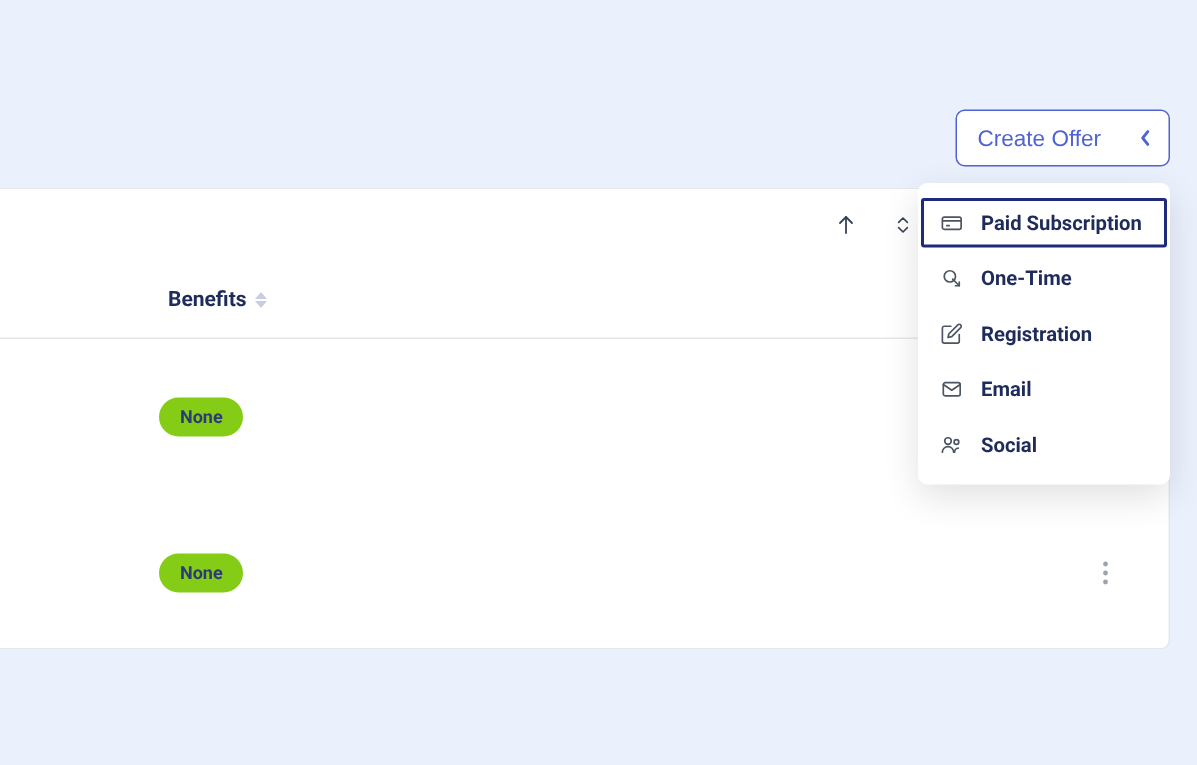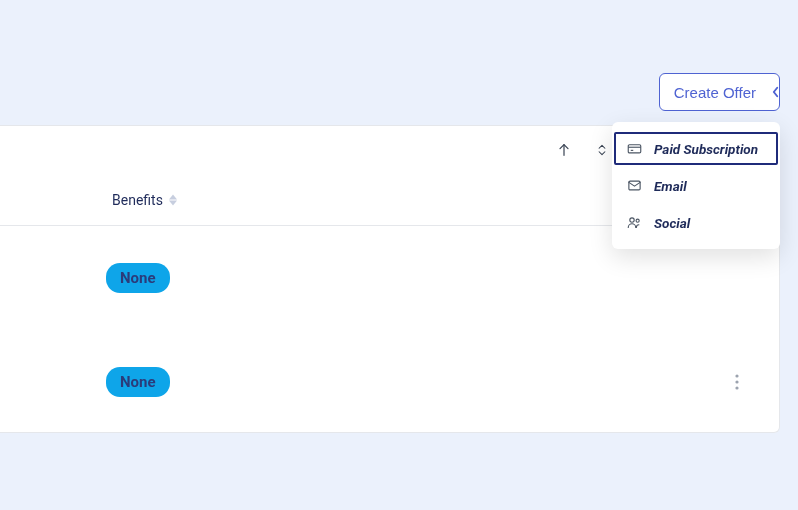--- a/index.html
+++ b/index.html
@@ -44,79 +44,78 @@
   border-bottom: 1px solid #e5e7eb;
   display: flex;
   align-items: center;
   padding-left: 112px;
 }
 .col-header {
   display: flex;
   align-items: center;
   gap: 6px;
   font-size: 14px;
-  font-weight: 400;
+  font-weight: 700;
   color: #1f2b5a;
 }
 .sort-icon {
   display: flex;
   flex-direction: column;
   gap: 0px;
   color: #c7cedf;
 }
 .row {
   height: 104px;
   display: flex;
   align-items: center;
   padding-left: 106px;
   position: relative;
 }
 .badge {
-  background: #0ea5e9;
+  background: #84cc16;
   color: #2b3b7a;
-  font-size: 15px;
+  font-size: 12px;
   font-weight: 700;
   padding: 6px 14px;
   border-radius: 14px;
 }
 .row-actions {
   position: absolute;
   right: 40px;
   top: 50%;
   transform: translateY(-50%);
   color: #9ca3af;
   cursor: pointer;
 }
 .create-btn {
   position: absolute;
   top: 73px;
   right: 18px;
   height: 38px;
   display: flex;
   align-items: center;
-  gap: 16px;
-  padding: 0 0 0 14px;
+  gap: 26px;
+  padding: 0 12px 0 14px;
   border: 1px solid #4f63d2;
   background: #fff;
   color: #4f63d2;
   border-radius: 6px;
   font-size: 15px;
   font-weight: 500;
   cursor: pointer;
 }
 .dropdown {
   position: absolute;
   top: 122px;
   right: 18px;
   width: 168px;
   background: #fff;
   border-radius: 6px;
   box-shadow: 0 8px 24px rgba(0,0,0,0.12);
   padding: 8px 0;
-  font-style: italic;
 }
 .dropdown-item {
   display: flex;
   align-items: center;
   gap: 12px;
   height: 37px;
   padding: 0 14px;
   font-size: 13.5px;
   font-weight: 700;
   color: #1f2b5a;
@@ -205,20 +204,39 @@
           <rect x="2" y="6" width="20" height="13" rx="2"></rect>
           <line x1="2" y1="10" x2="22" y2="10"></line>
           <line x1="6" y1="15" x2="10" y2="15"></line>
         </svg>
     </span>
     <span>Paid Subscription</span>
   </div>
   <div class="dropdown-item">
     <span class="dd-icon">
       <svg width="15" height="15" viewBox="0 0 24 24" fill="none" stroke="currentColor" stroke-width="1.8" stroke-linecap="round" stroke-linejoin="round">
+          <circle cx="10" cy="10" r="6"></circle>
+          <path d="M13 13 L20 20"></path>
+          <path d="M16 20 L20 20 L20 16"></path>
+        </svg>
+    </span>
+    <span>One-Time</span>
+  </div>
+  <div class="dropdown-item">
+    <span class="dd-icon">
+      <svg width="15" height="15" viewBox="0 0 24 24" fill="none" stroke="currentColor" stroke-width="1.8" stroke-linecap="round" stroke-linejoin="round">
+          <path d="M11 4H4a2 2 0 0 0-2 2v14a2 2 0 0 0 2 2h14a2 2 0 0 0 2-2v-7"></path>
+          <path d="M18.5 2.5a2.1 2.1 0 1 1 3 3L12 15l-4 1 1-4 9.5-9.5z"></path>
+        </svg>
+    </span>
+    <span>Registration</span>
+  </div>
+  <div class="dropdown-item">
+    <span class="dd-icon">
+      <svg width="15" height="15" viewBox="0 0 24 24" fill="none" stroke="currentColor" stroke-width="1.8" stroke-linecap="round" stroke-linejoin="round">
           <rect x="3" y="5" width="18" height="14" rx="2"></rect>
           <polyline points="3 7 12 13 21 7"></polyline>
         </svg>
     </span>
     <span>Email</span>
   </div>
   <div class="dropdown-item">
     <span class="dd-icon">
       <svg width="15" height="15" viewBox="0 0 24 24" fill="none" stroke="currentColor" stroke-width="1.8" stroke-linecap="round" stroke-linejoin="round">
           <circle cx="8" cy="8" r="3.5"></circle>

